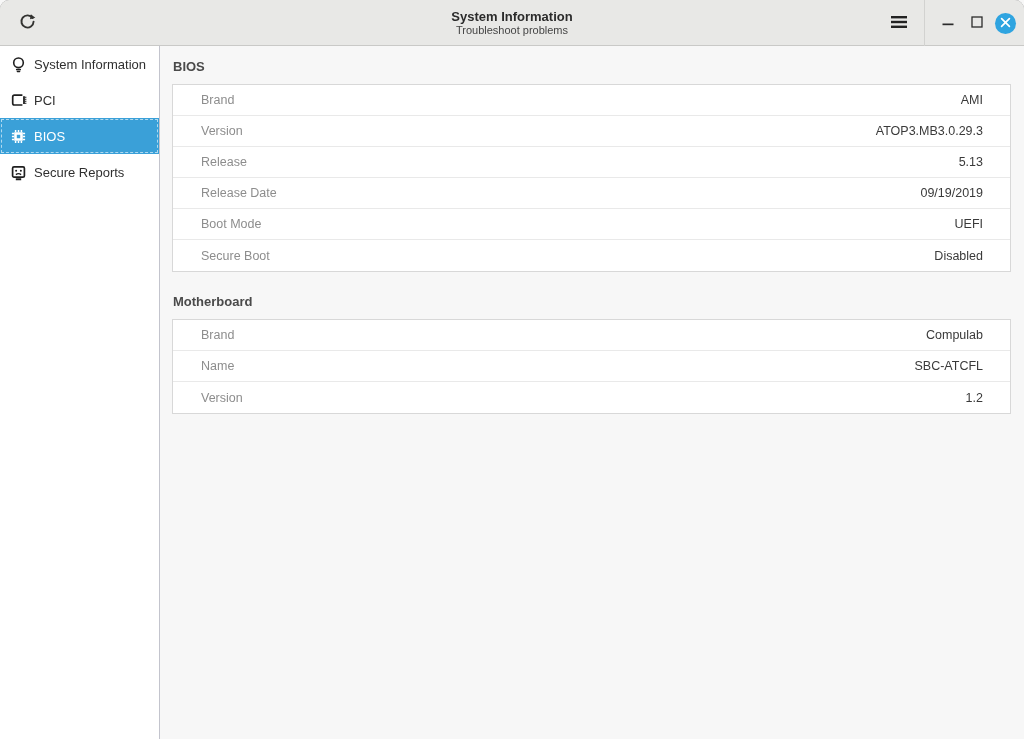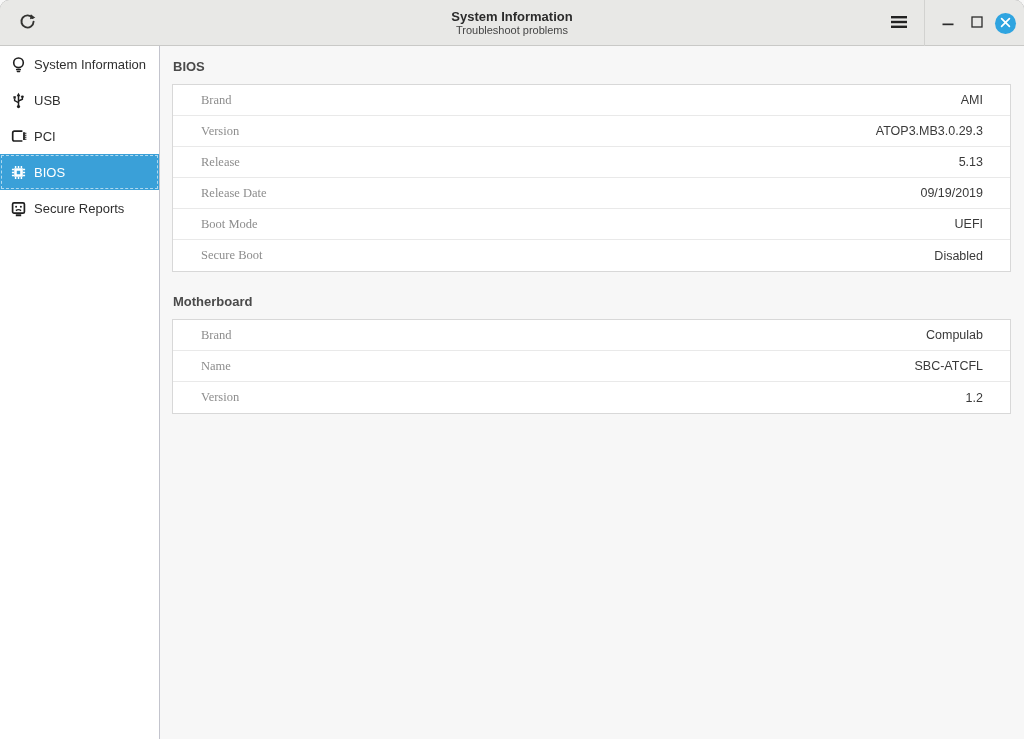--- a/index.html
+++ b/index.html
@@ -77,21 +77,21 @@
   .kv-table {
     background: #ffffff;
     border: 1px solid #d8d8d8;
   }
   .kv-row {
     height: 31px; display: flex; align-items: center; justify-content: space-between;
     border-bottom: 1px solid #e9e9e9;
     font-size: 12.5px;
   }
   .kv-row:last-child { border-bottom: none; }
-  .kv-label { color: #8d8d8d; padding-left: 28px; font-family: Liberation Serif, serif; }
+  .kv-label { color: #8d8d8d; padding-left: 28px; }
   .kv-value { color: #3a3a3a; padding-right: 27px; }
 </style>
 </head>
 <body>
 
 <div class="window">
 
   <div class="headerbar">
     <div class="hb-left">
       <button class="icon-btn" title="">
@@ -150,34 +150,20 @@
         <span class="icon">
           <svg width="17" height="17" viewBox="0 0 17 17" fill="none">
             <circle cx="8.5" cy="6.8" r="4.8" stroke="currentColor" stroke-width="1.6"></circle>
             <path d="M6.7 13.6 H10.3" stroke="currentColor" stroke-width="1.6" stroke-linecap="round"></path>
             <path d="M7.3 15.6 H9.7" stroke="currentColor" stroke-width="1.4" stroke-linecap="round"></path>
           </svg>
         </span>
         <span>System Information</span>
       </div>
 
-      <div class="side-item">
-        <span class="icon">
-          <svg width="17" height="17" viewBox="0 0 17 17" fill="none">
-            <path d="M8.5 15 V3.6" stroke="currentColor" stroke-width="1.5"></path>
-            <polygon points="8.5,0.8 6.6,4.2 10.4,4.2" fill="currentColor"></polygon>
-            <path d="M8.5 10.6 L4.6 8.6 V6.4" stroke="currentColor" stroke-width="1.4"></path>
-            <rect x="3.4" y="4.2" width="2.4" height="2.4" fill="currentColor"></rect>
-            <path d="M8.5 9 L12.4 7.2 V5.9" stroke="currentColor" stroke-width="1.4"></path>
-            <circle cx="12.4" cy="4.8" r="1.4" fill="currentColor"></circle>
-            <circle cx="8.5" cy="14.6" r="1.6" fill="currentColor"></circle>
-          </svg>
-        </span>
-        <span>USB</span>
-      </div>
 
 
       <div class="side-item">
         <span class="icon">
           <svg width="17" height="17" viewBox="0 0 17 17" fill="none">
             <path d="M12.4 3.2 H4.4 Q2.7 3.2 2.7 4.9 V11.3 Q2.7 13 4.4 13 H12.4" stroke="currentColor" stroke-width="1.7"></path>
             <rect x="13.1" y="4.2" width="1.8" height="7.8" fill="currentColor"></rect>
             <path d="M14.9 5.2 H16.4 M14.9 7.2 H16.4 M14.9 9.2 H16.4 M14.9 11.2 H16.4" stroke="currentColor" stroke-width="1.1"></path>
           </svg>
         </span>

